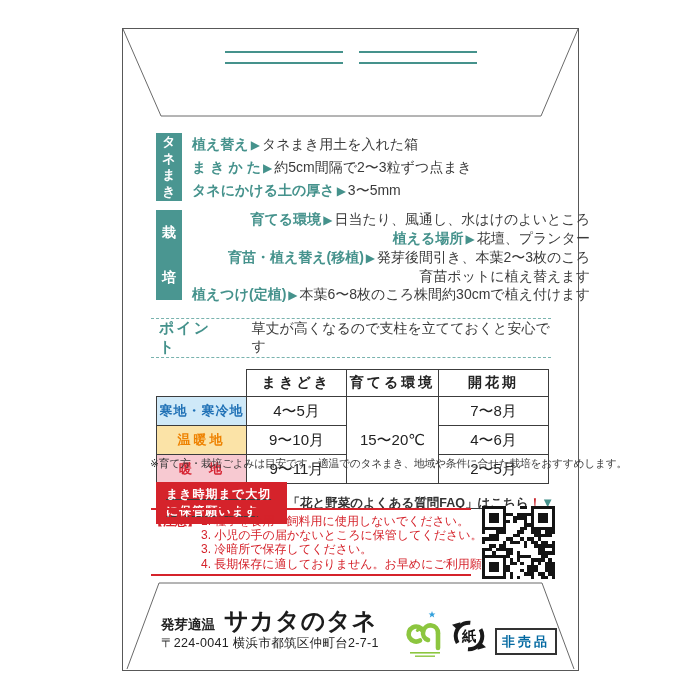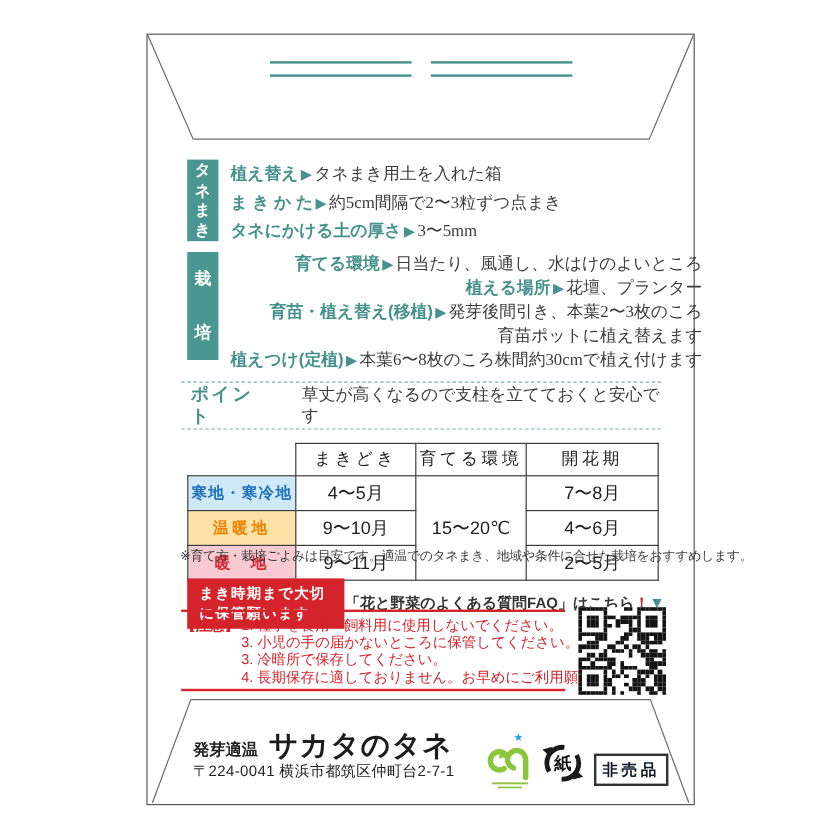--- a/index.html
+++ b/index.html
@@ -17,62 +17,62 @@
   .sec{position:absolute;left:33px;display:flex;}
   .v-label{width:26px;background:#4a9691;color:#fff;text-align:center;word-break:break-all;font-weight:bold;}
   .v-tane{height:67px;font-size:13px;line-height:16.5px;padding-top:1px;}
   .v-saibai{height:90px;font-size:14px;line-height:45px;}
   .sec-body{margin-left:10px;}
   .sec-body .line{white-space:nowrap;}
   .sec-tane .line{font-size:14px;line-height:22.2px;}
   .sec-saibai .line{font-size:14px;line-height:18px;text-align:right;}
   .lbl{color:#45928c;font-weight:bold;}
   .arr{color:#45928c;font-size:12px;margin:0 2px;}
-  .val{color:#3b3b3b;font-family:Liberation Serif, serif;}
+  .val{color:#3b3b3b;}
   .cont{margin-left:150px;}
 
   
   .point{position:absolute;left:28px;top:289px;width:400px;height:38px;border-top:1.5px dashed #79b3ae;border-bottom:1.5px dashed #79b3ae;display:flex;align-items:center;}
   .point-label{color:#45928c;font-weight:bold;font-size:15px;letter-spacing:2px;margin-left:8px;}
   .point-text{font-size:14px;margin-left:26px;}
 
   
   table.cal{position:absolute;left:33px;top:340px;border-collapse:collapse;table-layout:fixed;}
   .cal th,.cal td{border:1.6px solid #3c3c3c;text-align:center;padding:0;}
   .cal .empty{border:none;background:#fff;}
-  .cal thead th{font-size:14px;font-weight:normal;letter-spacing:3px;color:#222;height:26px;background:#fff;}
+  .cal thead th{font-size:14px;font-weight:bold;letter-spacing:3px;color:#222;height:26px;background:#fff;}
   .cal td{height:28px;font-size:15px;color:#222;background:#fff;}
   .cal td.region{font-size:13px;font-weight:bold;letter-spacing:1px;}
   .cal td.r0{background:#cfe9f8;color:#2172b6;}
   .cal td.r1{background:#fbe3a7;color:#ee8200;letter-spacing:3px;}
   .cal td.r2{background:#f7c9d1;color:#d62433;letter-spacing:2px;}
   .table-note{position:absolute;left:27px;top:428px;width:404px;font-size:10.8px;letter-spacing:-0.3px;color:#3b3b3b;white-space:nowrap;}
 
   
-  .banner-row{position:absolute;left:33px;top:453px;width:398px;display:flex;justify-content:space-between;align-items:center;}
+  .banner-row{position:absolute;left:33px;top:453px;width:398px;display:flex;justify-content:space-between;align-items:center;text-decoration:underline;}
   .store-banner{background:#d5232b;color:#fff;font-size:12px;font-weight:bold;padding:4px 10px;letter-spacing:1px;}
   .faq{font-size:12.5px;color:#333;font-weight:bold;white-space:nowrap;}
   .faq .bang{color:#c8252d;}
   .faq .tri{color:#45928c;font-size:13px;}
 
   
   .caution{position:absolute;left:28px;top:479px;width:320px;border-top:2px solid #d5232b;border-bottom:2px solid #d5232b;padding:4px 0 3px 0;display:flex;color:#d5232b;font-size:12px;line-height:14.2px;}
   .caution .c-label{font-weight:bold;white-space:nowrap;margin-right:2px;}
   .caution .c-item{white-space:nowrap;}
   .qr{position:absolute;left:359px;top:477px;width:73px;height:73px;background:#fff;display:grid;grid-template-rows:repeat(21,1fr);grid-template-columns:repeat(21,1fr);}
   .qr i{background:#141414;}
 
   
   .company{position:absolute;left:38px;top:576px;display:flex;align-items:baseline;gap:9px;}
   .co-prefix{font-size:13.5px;font-weight:bold;color:#222;}
   .co-name{font-size:24px;font-weight:bold;color:#1c1c1c;letter-spacing:1px;}
   .address{position:absolute;left:38px;top:606px;font-size:12.5px;color:#222;letter-spacing:0.3px;}
   .ep-logo{position:absolute;left:281px;top:582px;}
   .paper-mark{position:absolute;left:327px;top:588px;}
-  .nfs{position:absolute;left:372px;top:599px;width:58px;height:23px;border:2px solid #333;display:flex;align-items:center;justify-content:center;font-size:13px;letter-spacing:3px;color:#0f172a;font-weight:bold;}
+  .nfs{position:absolute;left:372px;top:599px;width:58px;height:23px;border:2px solid #333;display:flex;align-items:center;justify-content:center;font-size:13px;letter-spacing:3px;color:#0369a1;font-weight:bold;}
 </style>
 </head>
 <body>
 
 <div id="canvas">
   <div class="envelope">
 
     <svg class="folds" viewBox="0 0 455 641" xmlns="http://www.w3.org/2000/svg">
       <path d="M0,0 L38,87 L418,87 L455,0" fill="none" stroke="#6a6a6a" stroke-width="1"></path>
       <path d="M36,554 L419,554" fill="none" stroke="#6a6a6a" stroke-width="1"></path>

